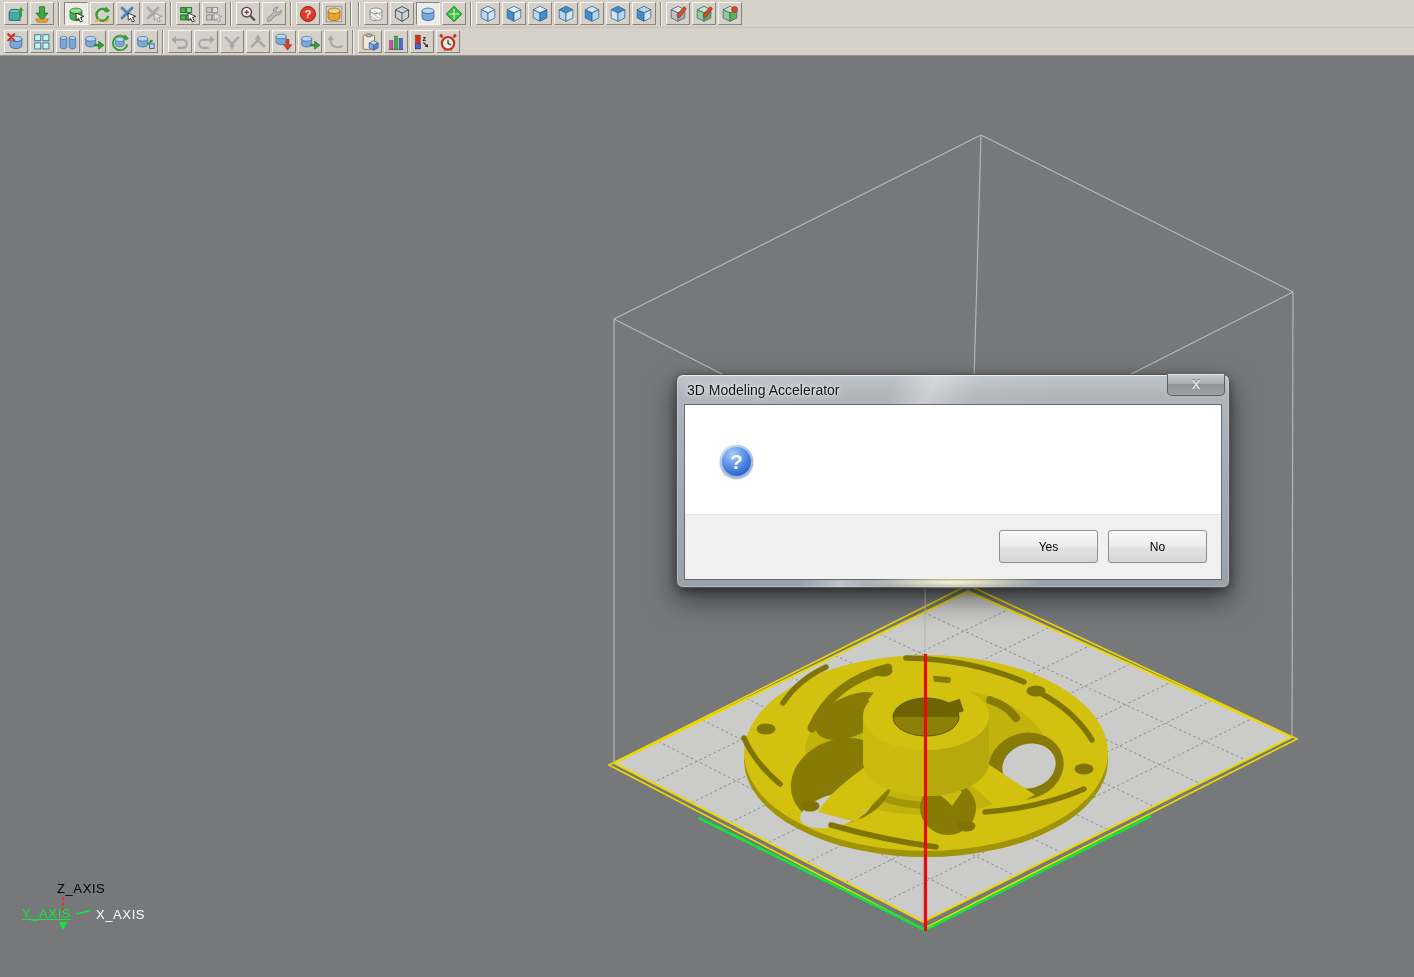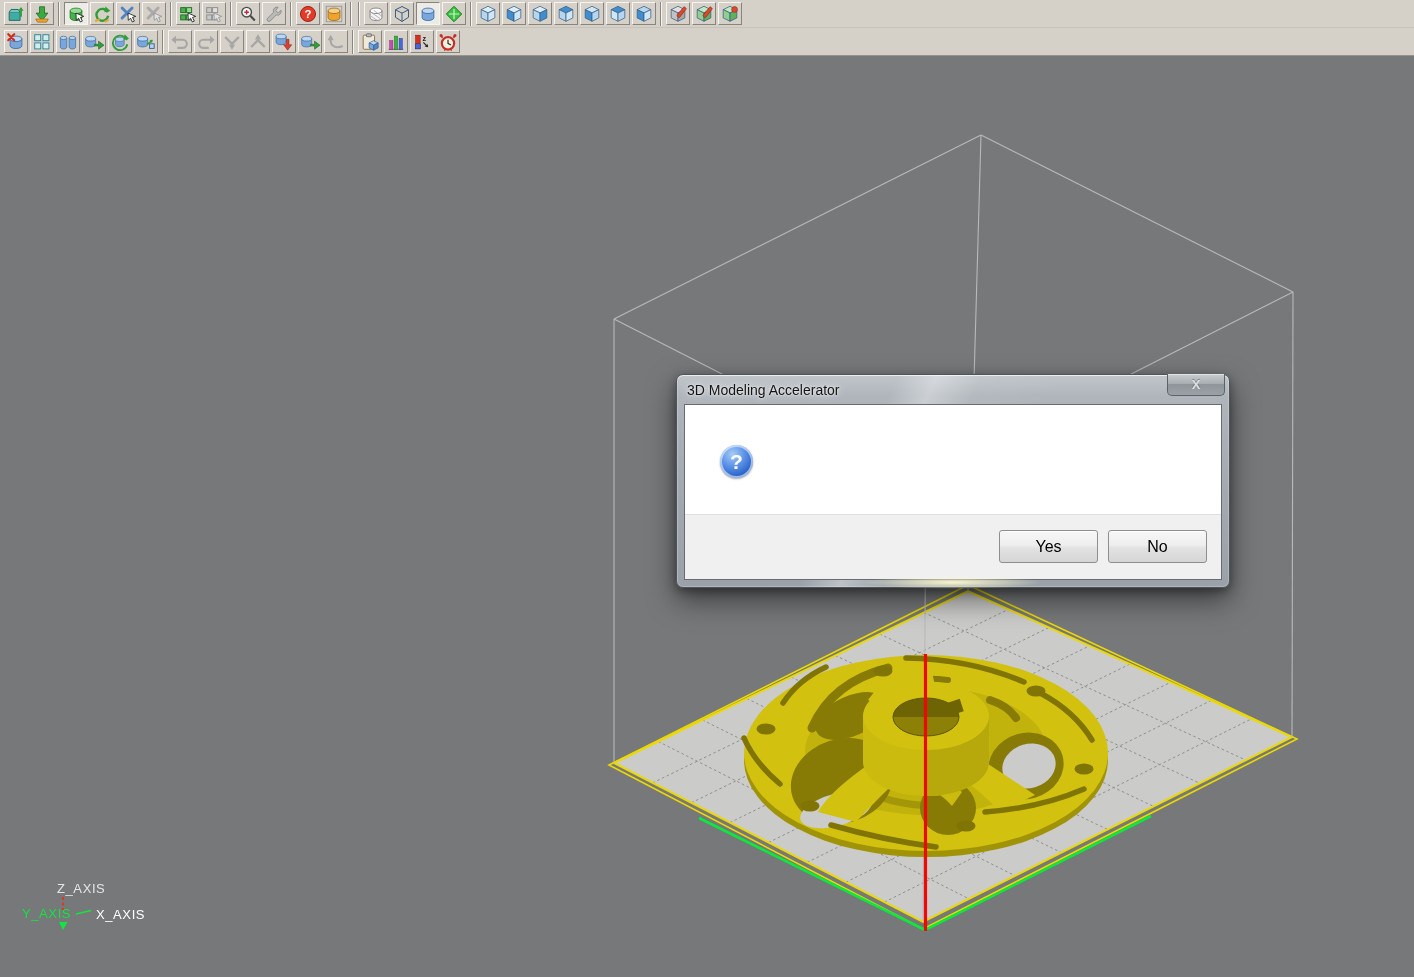--- a/index.html
+++ b/index.html
@@ -47,21 +47,21 @@
   .dlg-body{position:absolute;left:7px;right:7px;top:29px;bottom:7px;background:#fff;border:1px solid #666c72;
             display:flex;flex-direction:column;box-sizing:border-box;}
   .dlg-msg{flex:1;display:flex;padding:40px 20px 0 35px;box-sizing:border-box;}
   .dlg-qicon{width:33px;height:33px;border-radius:50%;flex:none;
              background:radial-gradient(circle at 38% 28%,#a6cdf8 0%,#5d93e8 38%,#2a63c8 72%,#1b4ba6 100%);
              box-shadow:inset 0 0 0 2px rgba(255,255,255,.55),0 1px 2px rgba(0,0,0,.35);
              color:#fff;font-size:21px;font-weight:bold;display:flex;align-items:center;justify-content:center;}
   .dlg-text{margin-left:13px;font-size:14.5px;color:#000;line-height:20px;padding-top:1px;}
   .dlg-btnrow{height:65px;background:#f0f0f0;border-top:1px solid #dfdfdf;display:flex;justify-content:flex-end;
               align-items:flex-start;padding:15px 14px 0 0;box-sizing:border-box;gap:10px;}
-  .dlg-btn{width:99px;height:33px;font-size:16px;font-family:inherit;color:#000;border:1px solid #8e8e8e;
+  .dlg-btn{width:99px;height:33px;font-size:12px;font-family:inherit;color:#000;border:1px solid #8e8e8e;
            border-radius:3px;background:linear-gradient(180deg,#f7f7f7,#eeeeee 45%,#e2e2e2 55%,#d6d6d6);
            cursor:pointer;box-shadow:inset 0 1px 0 #fff;}
   .dlg-glow{position:absolute;bottom:-2px;left:50%;transform:translateX(-50%);width:180px;height:13px;
             background:radial-gradient(ellipse at center,rgba(255,250,205,.95) 0%,rgba(255,250,205,0) 70%);
             pointer-events:none;}
 </style>
 </head>
 <body style="background: rgb(118, 120, 122);">
 
 <div id="app">
@@ -479,22 +479,22 @@
     <path d="M1042 694 Q1075 712 1092 740"></path>
     <path d="M1084 789 Q1040 808 985 812"></path>
     <path d="M936 847 Q883 840 831 825"></path>
     <path d="M744 738 Q755 763 780 784"></path>
     <path d="M783 703 Q798 680 826 667"></path>
   </g>
 </g>
 <line x1="925.5" y1="654" x2="925.5" y2="931" stroke="#ee0808" stroke-width="3.2"></line>
       </svg>
 
-    <span class="ax" id="ax-z" style="color: #e5e5e5;">Z_AXIS</span>
-    <span class="ax" id="ax-y" style="color: rgb(18, 229, 64);">Y_AXIS</span>
+    <span class="ax" id="ax-z" style="color: #000000;">Z_AXIS</span>
+    <span class="ax" id="ax-y" style="color: rgb(18, 229, 64); text-decoration: underline;">Y_AXIS</span>
     <span class="ax" id="ax-x" style="color: #ffffff;">X_AXIS</span>
     <svg id="triad-marks" width="220" height="100">
   <line x1="63" y1="21" x2="63" y2="34" stroke="#ff2316" stroke-width="1.6" stroke-dasharray="3 2.5"></line>
   <line x1="76" y1="38" x2="91" y2="34.5" stroke="#12e540" stroke-width="1.6"></line>
   <polygon points="59,46 67.5,46 63,54" fill="#12e540"></polygon>
       </svg>
 
     <div id="dialog">
       <div class="dlg-titlebar">
         <span class="dlg-title">3D Modeling Accelerator</span>

